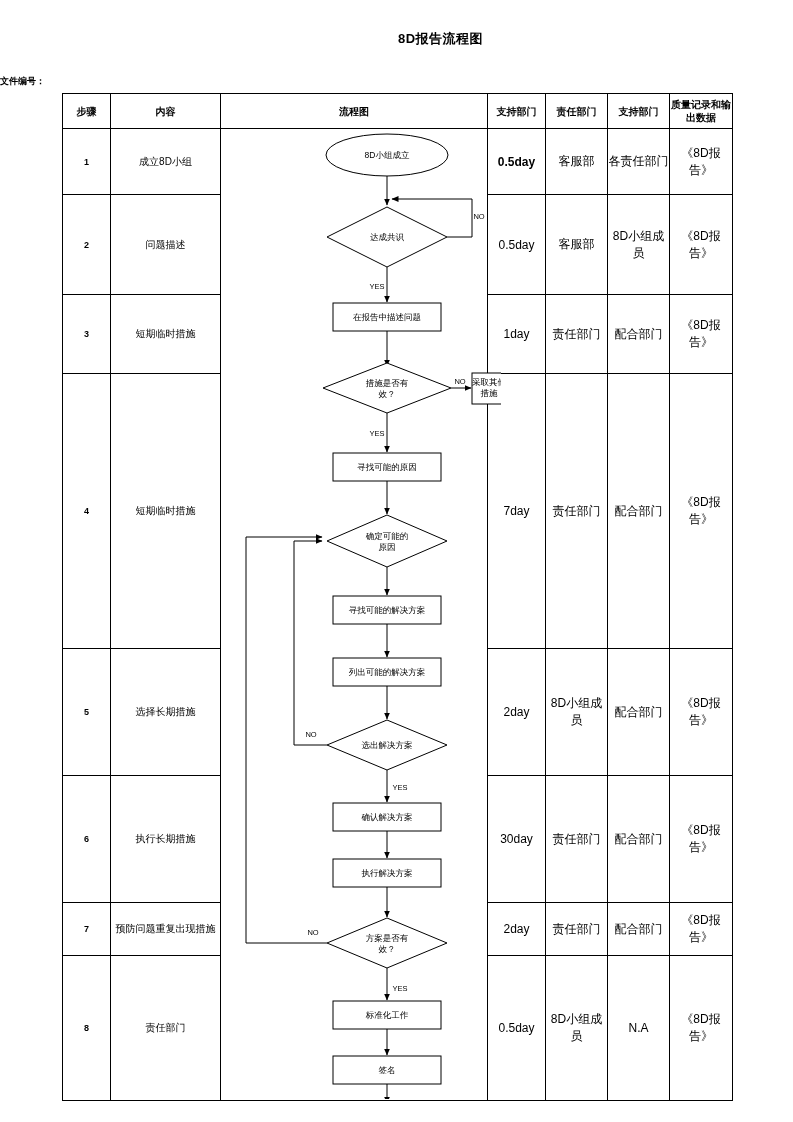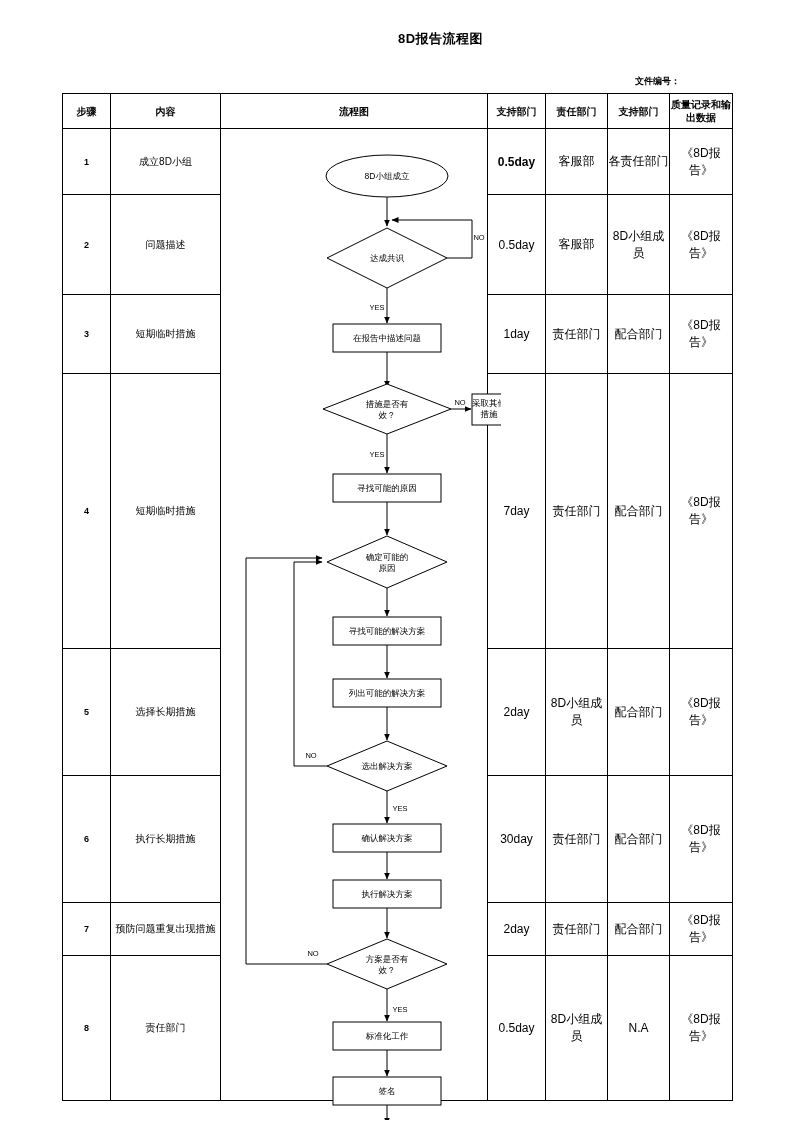--- a/index.html
+++ b/index.html
@@ -7,21 +7,21 @@
     width:793px;height:1122px;background:#ffffff;
     font-family:"Liberation Sans","DejaVu Sans",sans-serif;
     color:#000;position:relative;overflow:hidden;
   }
   .page{position:absolute;left:0;top:0;width:793px;height:1122px;}
 
   
   .title-block{position:absolute;left:0;top:30px;width:793px;text-align:center;margin-left:44px;}
   .title-cn{font-size:13px;font-weight:bold;line-height:17px;letter-spacing:.5px;}
   .title-en{font-size:14px;font-weight:bold;line-height:18px;letter-spacing:.2px;}
-  .doc-no{position:absolute;left:0;top:75px;width:680px;text-align:right;
+  .doc-no{position:absolute;left:0;top:75px;width:680px;
           font-size:9px;font-weight:bold;}
 
   
   table.main{position:absolute;left:62px;top:93px;width:670px;
              border-collapse:collapse;table-layout:fixed;padding-left:12px;}
   table.main th,table.main td{
     border:1px solid #000;text-align:center;vertical-align:middle;
     font-size:9px;padding:0;
   }
   table.main th{font-weight:bold;font-size:10px;height:34px;line-height:13px;}
@@ -34,21 +34,21 @@
   .c-time{width:58px;}
   .c-resp{width:62px;}
   .c-supp{width:62px;}
   .c-rec{width:63px;}
 
   
   td.flow-cell{padding:0;}
 
   
   .flow-overlay{position:absolute;left:220px;top:93px;width:281px;height:856px;
-                pointer-events:none;margin-top:21px;}
+                pointer-events:none;}
   .flow-overlay svg{display:block;}
   .node-label{font-family:"Liberation Sans","DejaVu Sans",sans-serif;font-size:8.5px;
               text-anchor:middle;fill:#000;}
   .edge-label{font-family:"Liberation Sans","DejaVu Sans",sans-serif;font-size:7.5px;
               text-anchor:middle;fill:#000;}
 </style>
 </head>
 <body>
 
 <div class="page">

